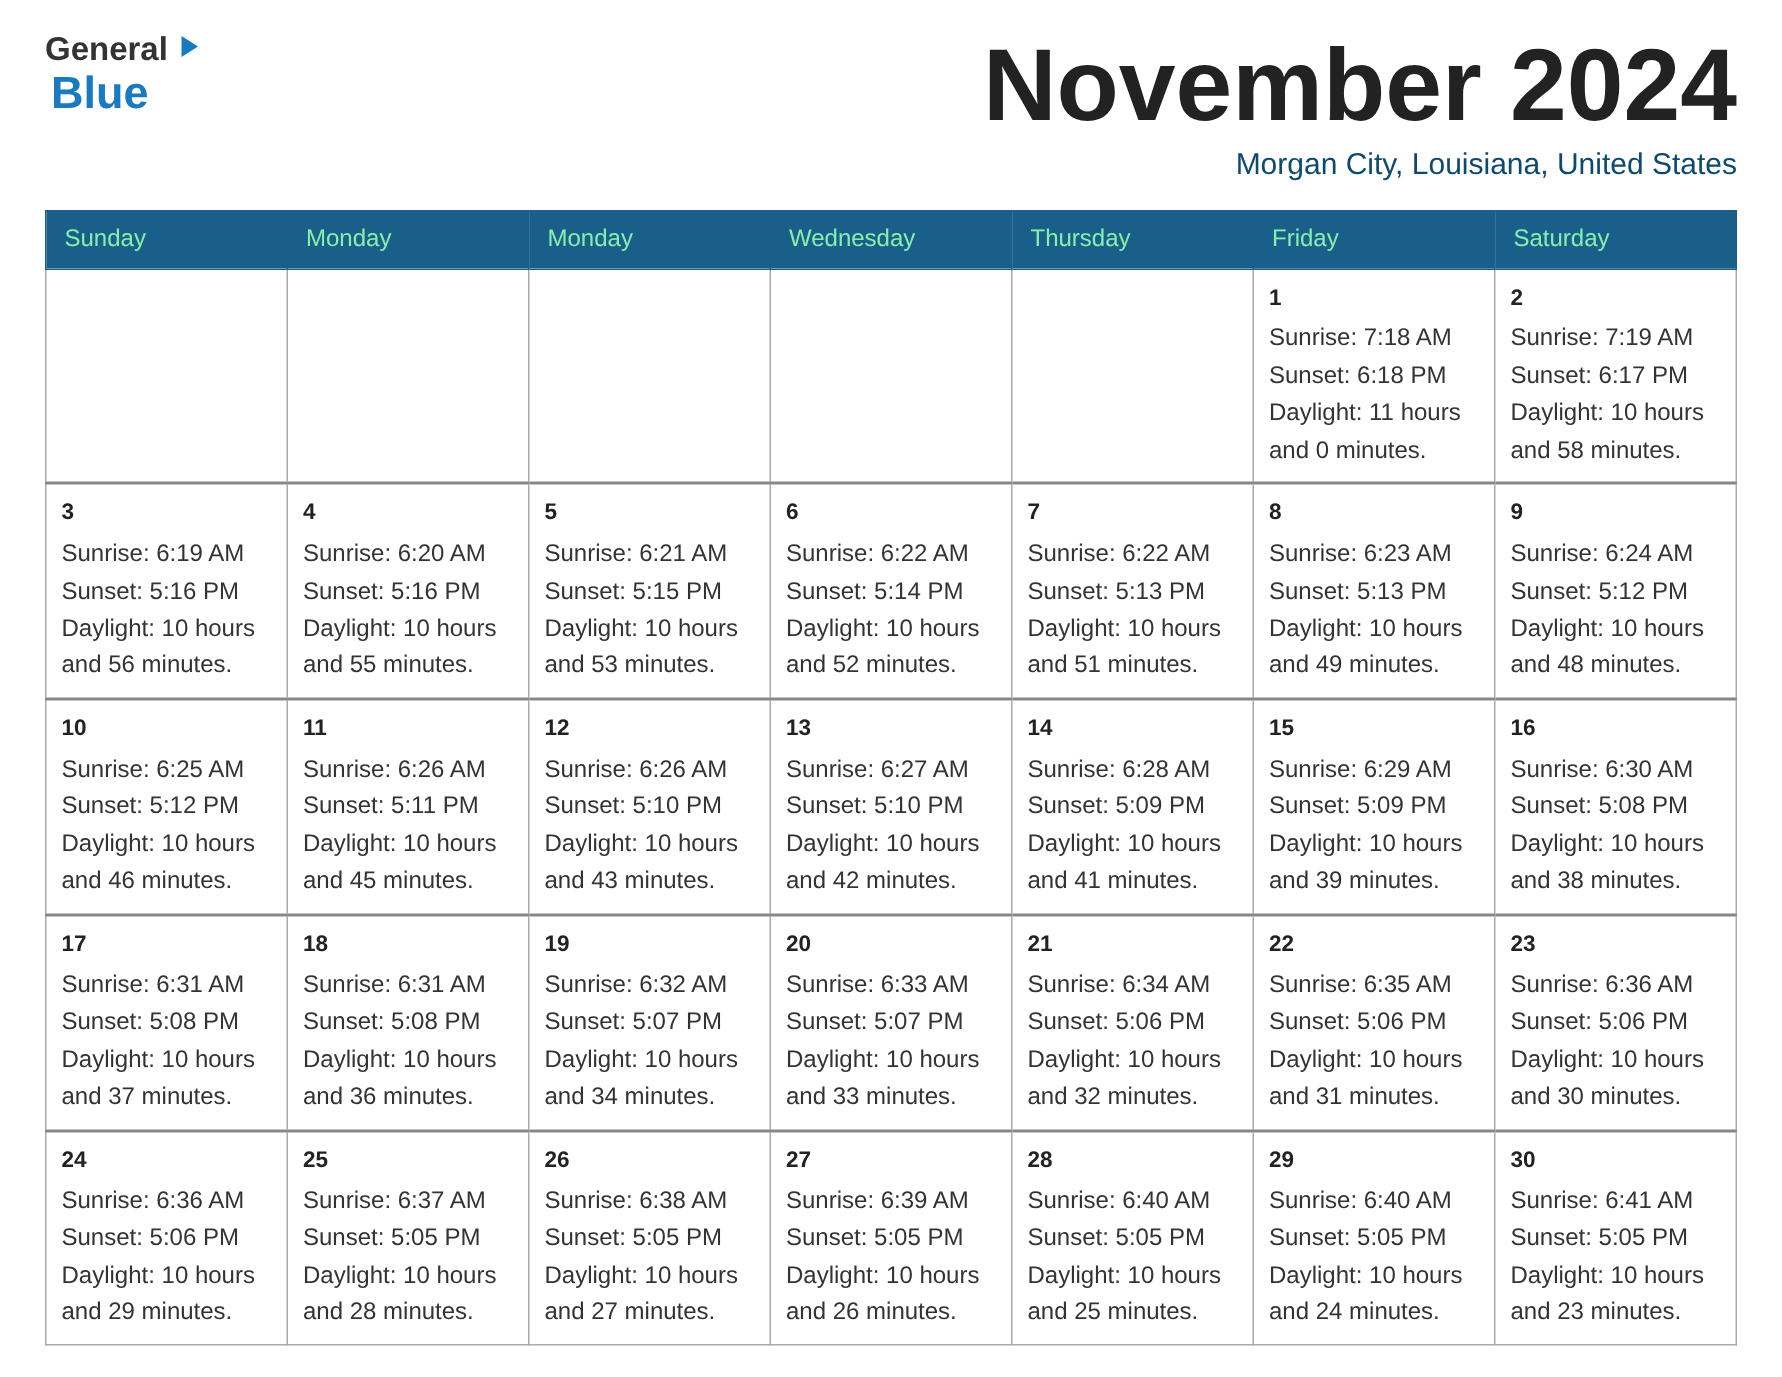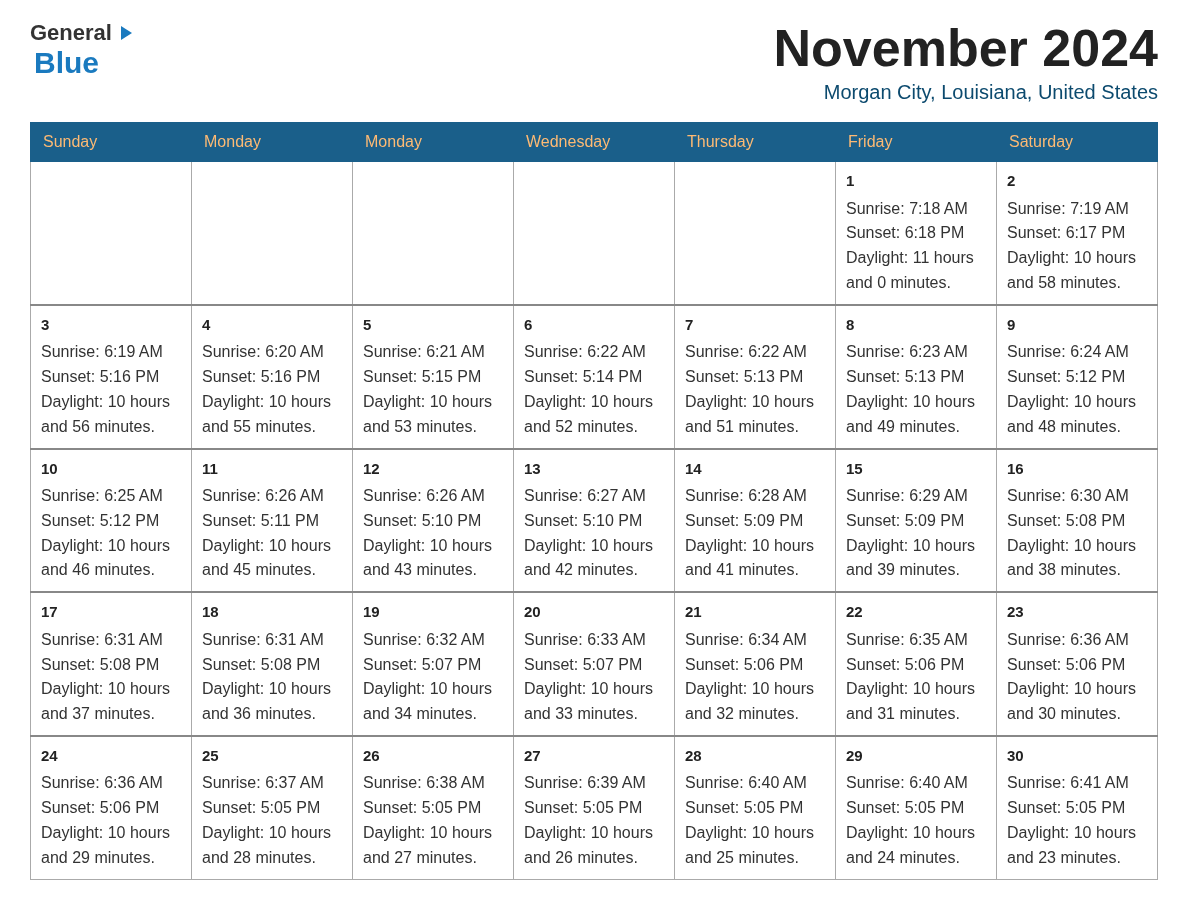--- a/index.html
+++ b/index.html
@@ -19,55 +19,55 @@
     }
 
     .logo-wrapper {
       display: flex;
       flex-direction: column;
       align-items: flex-start;
     }
 
     .logo-row1 {
       display: flex;
-      align-items: flex-end;
+      align-items: flex-start;
     }
 
     .logo-row2 {
       display: flex;
       align-items: center;
       margin-left: 2px;
     }
 
     .title-section {
       text-align: right;
     }
 
     .month-title {
-      font-size: 52px;
+      font-size: 68px;
       font-weight: bold;
       color: #222;
       line-height: 1.1;
     }
 
     .location-subtitle {
       font-size: 20px;
       color: #0c4a6e;
       margin-top: 4px;
     }
 
     .calendar-table {
       width: 100%;
       border-collapse: collapse;
       border: 1px solid #aaa;
     }
 
     .calendar-table th {
       background-color: #1a5f8a;
-      color: #fdba74;
+      color: #86efac;
       font-size: 16px;
       font-weight: normal;
       padding: 10px 12px;
       text-align: left;
       border: 1px solid #1a5f8a;
     }
 
     .calendar-table td {
       vertical-align: top;
       padding: 8px 10px;

